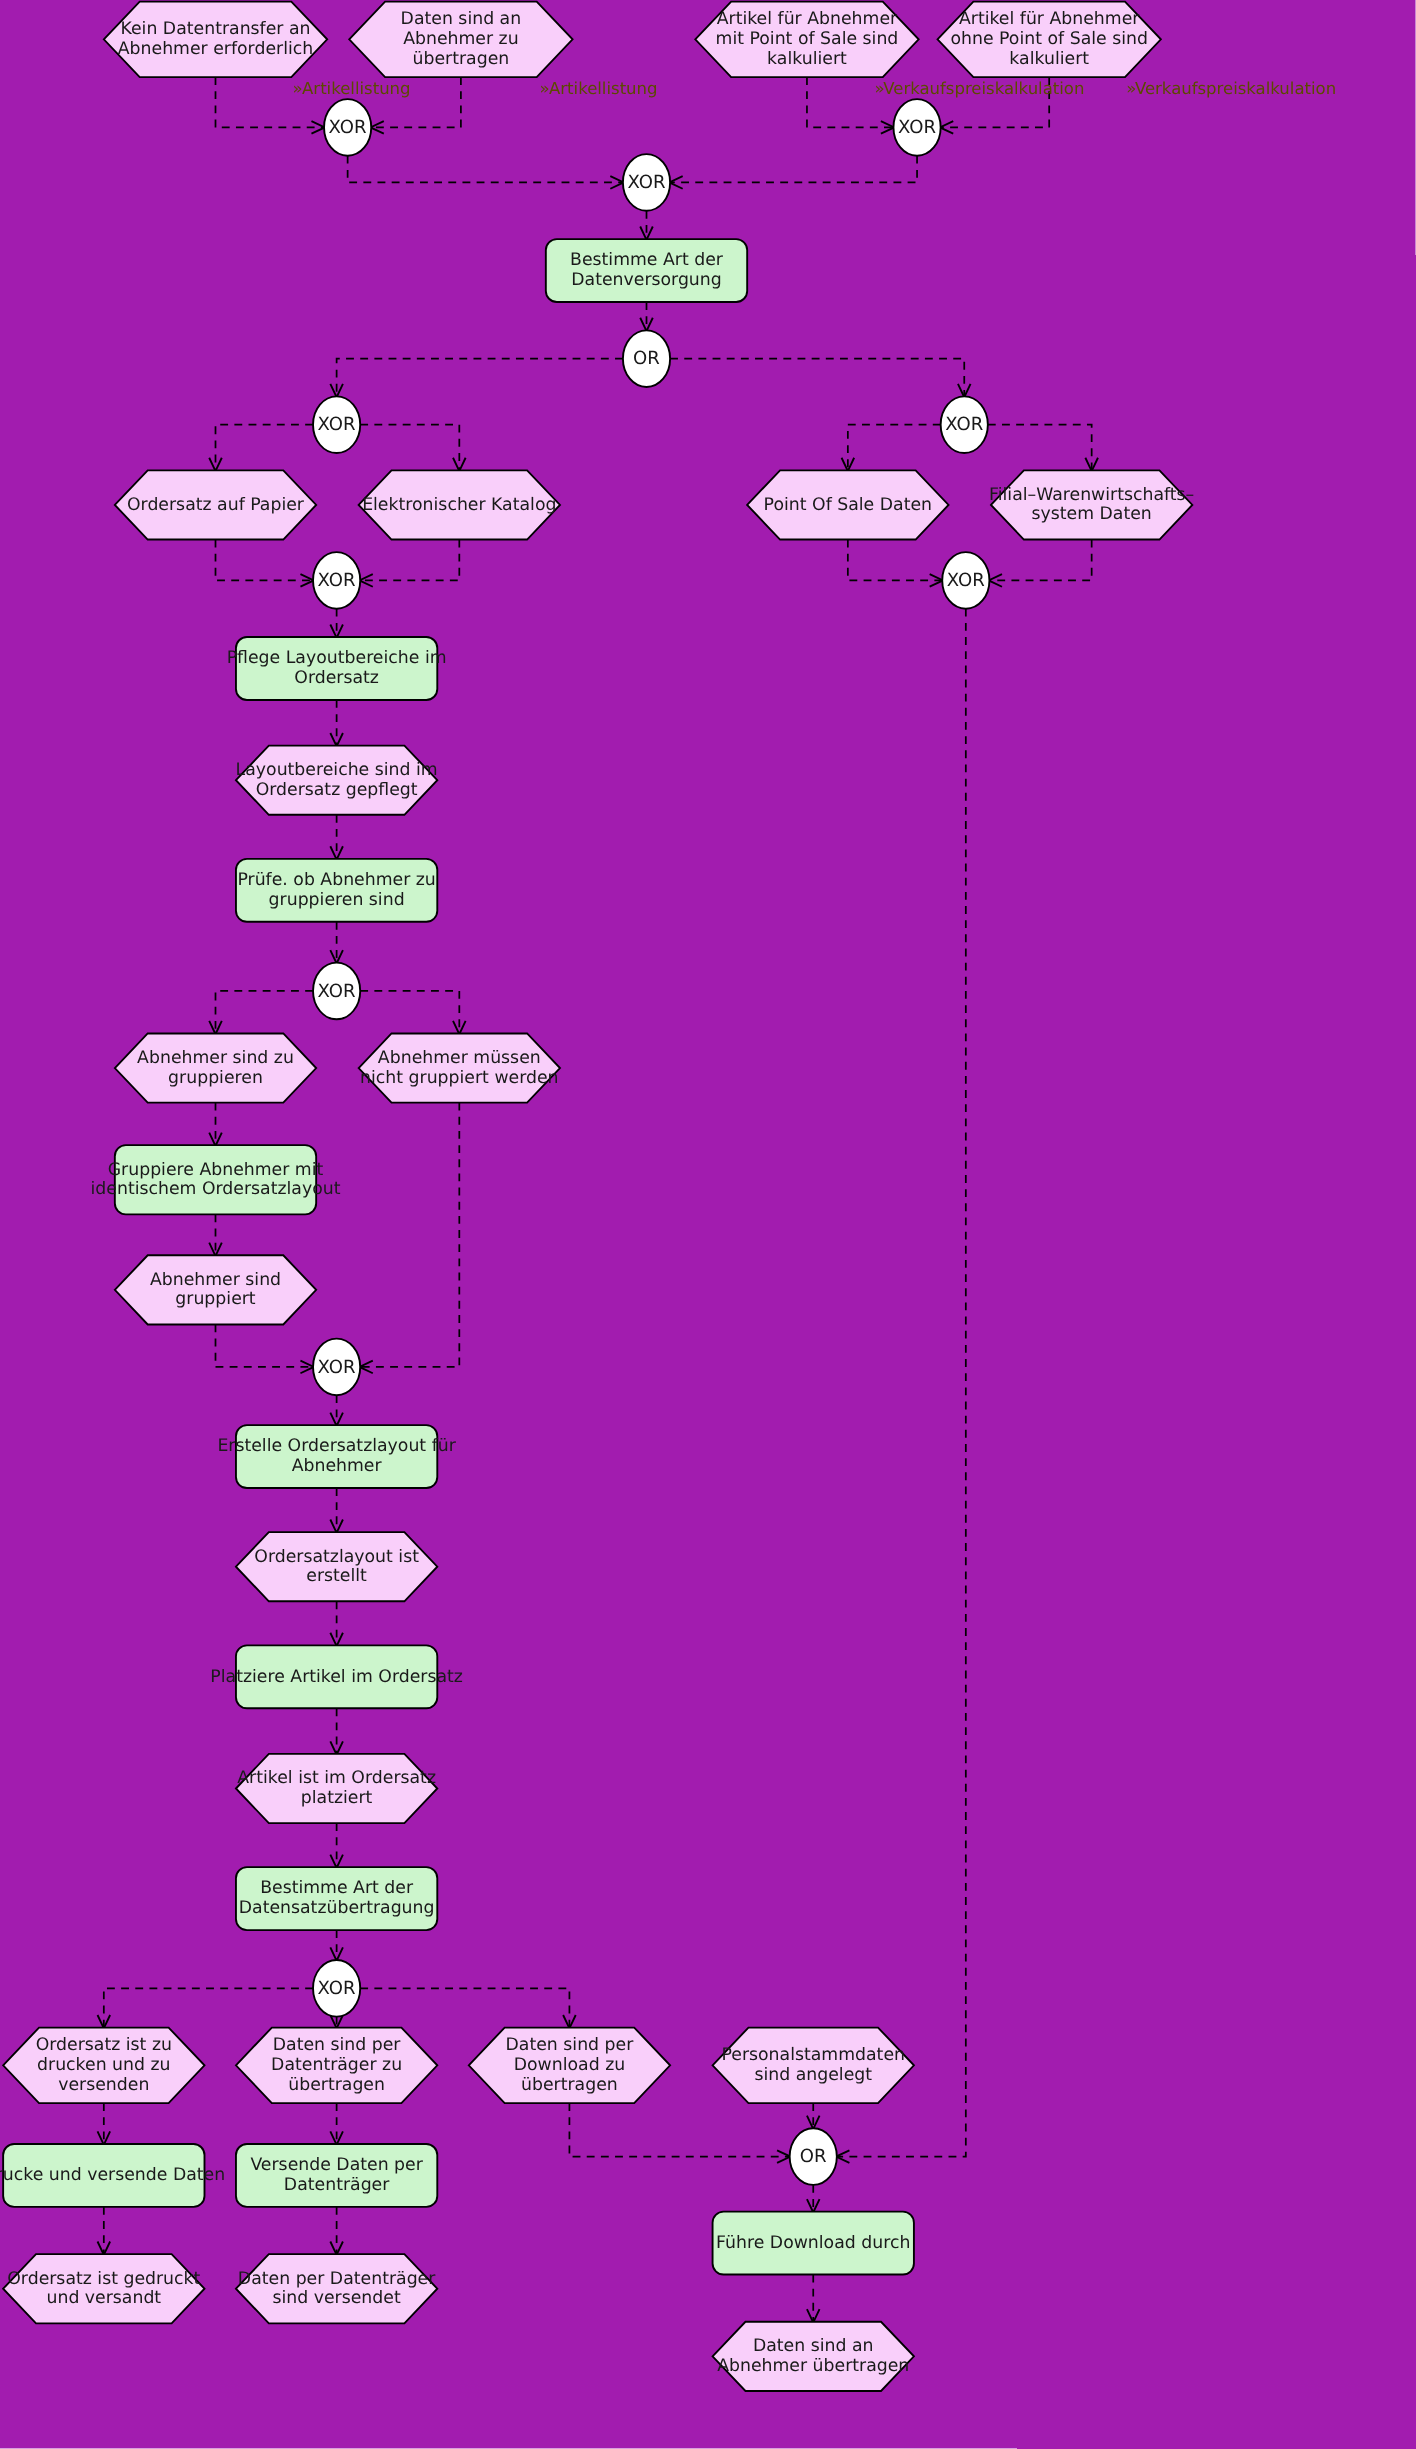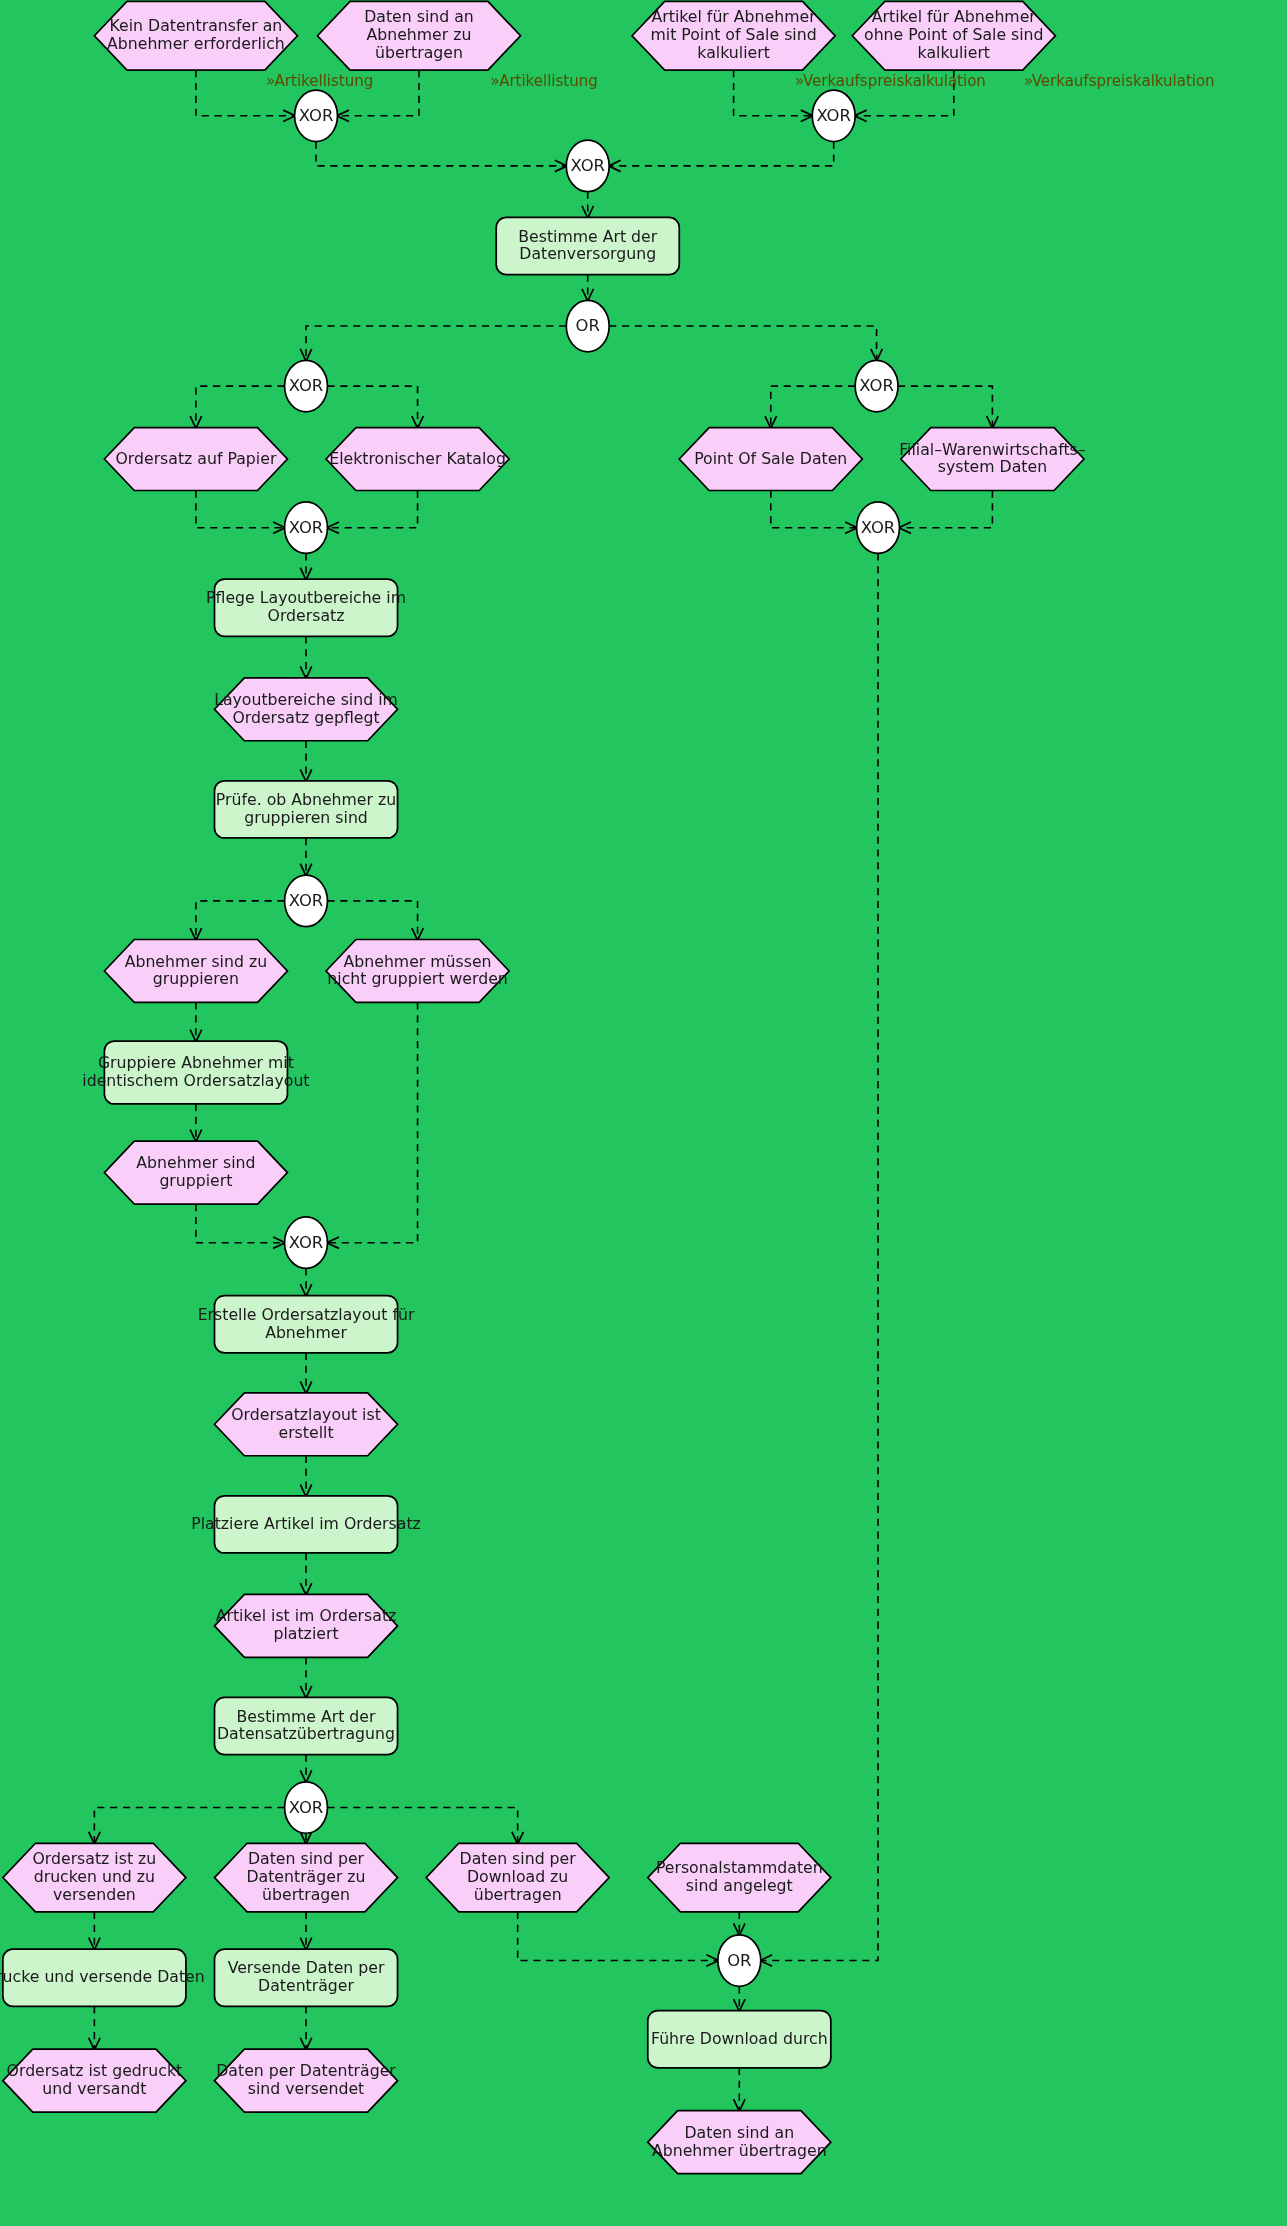--- a/index.html
+++ b/index.html
@@ -1,17 +1,17 @@
 <!DOCTYPE html>
 <html><head>
 <meta charset="utf-8">
 <style>
   html,body{margin:0;padding:0;background:#ffffff;}
   body{font-family:"DejaVu Sans","Liberation Sans",sans-serif;}
-  #canvas{position:relative;width:1287px;height:2226px;background:#22c55e;overflow:hidden;}
+  #canvas{position:relative;width:1287px;height:2226px;background:#a21caf;overflow:hidden;}
   svg{position:absolute;top:0;left:0;width:1287px;height:2226px;}
   .evt{fill:#f9cffa;stroke:#000000;stroke-width:1.2;}
   .fn{fill:#ccf5cc;stroke:#000000;stroke-width:1.2;}
   .conn{fill:#ffffff;stroke:#000000;stroke-width:1.2;}
   .edge{stroke:#000000;stroke-width:1.1;fill:none;stroke-dasharray:5,4;}
   .node-label{font-family:"DejaVu Sans","Liberation Sans",sans-serif;font-size:11px;fill:#1a1a1a;text-anchor:middle;dominant-baseline:middle;}
   .conn-label{font-family:"DejaVu Sans","Liberation Sans",sans-serif;font-size:11.5px;fill:#1a1a1a;text-anchor:middle;dominant-baseline:middle;}
   .proc-label{font-family:"DejaVu Sans","Liberation Sans",sans-serif;font-size:10.5px;fill:#5c4a00;text-anchor:start;dominant-baseline:middle;}
 </style>
 </head>

